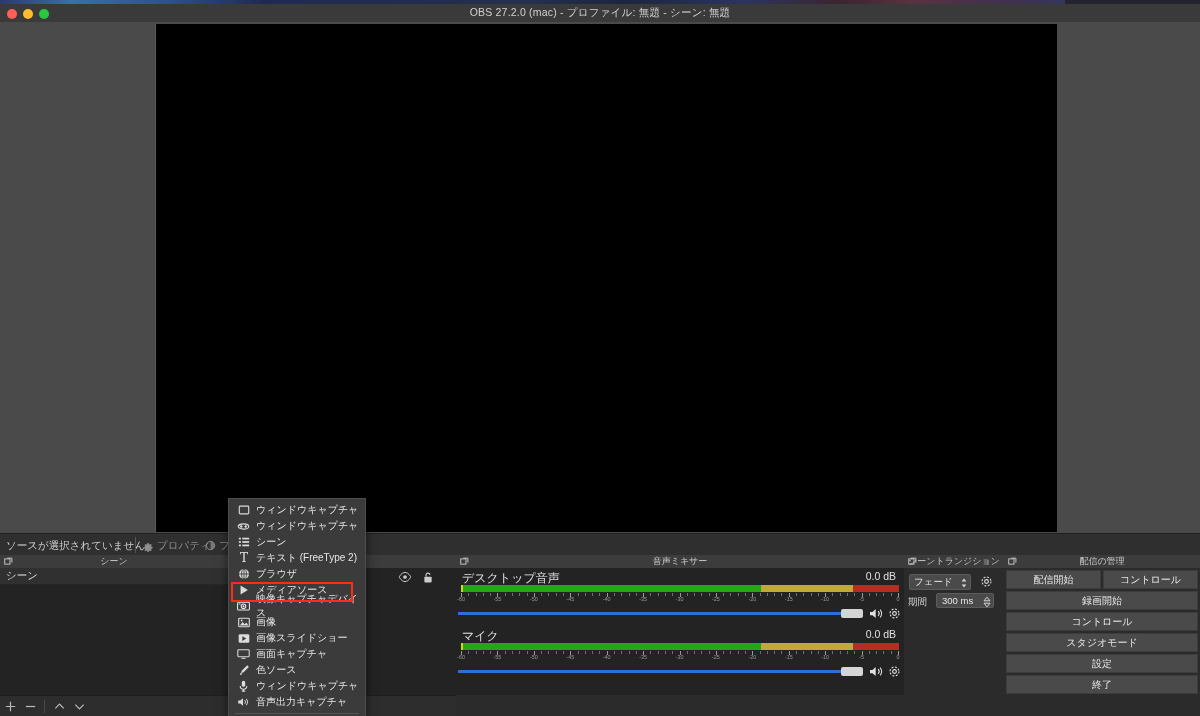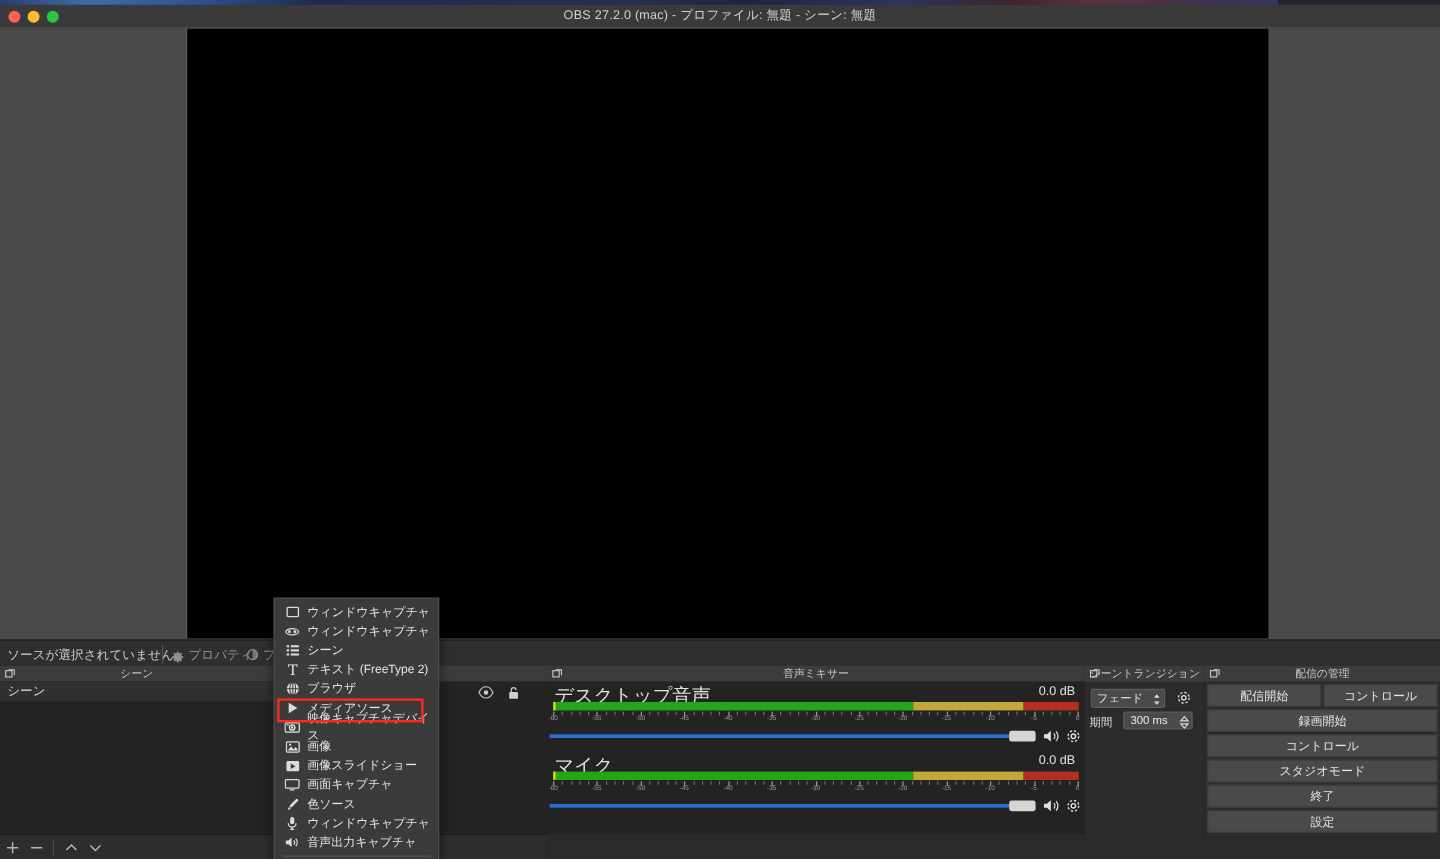--- a/index.html
+++ b/index.html
@@ -71,21 +71,21 @@
   .foot-btn { width: 20px; height: 21px; display: flex; align-items: center;
     justify-content: center; color: #b9b9b9; font-size: 14px; }
   .foot-sep { width: 1px; height: 13px; background: #484848; margin: 0 4px; }
 
   
   .src-eye { position: absolute; right: 44px; top: 16px; width: 14px; height: 14px; }
   .src-lock { position: absolute; right: 22px; top: 16px; width: 12px; height: 14px; }
 
   
   .mx-track { position: absolute; left: 0; width: 448px; }
-  .mx-name { position: absolute; left: 6px; font-size: 16px; color: #e0e0e0; }
+  .mx-name { position: absolute; left: 6px; font-size: 12px; color: #e0e0e0; }
   .mx-db { position: absolute; right: 8px; font-size: 10.5px; color: #e0e0e0; }
   .meter { position: absolute; left: 5px; width: 438px; height: 7px; }
   .meter .seg-g { position: absolute; left: 0; top: 0; height: 7px; width: 68.5%; background: #26a519; }
   .meter .seg-y { position: absolute; left: 68.5%; top: 0; height: 7px; width: 21%; background: #c0a93a; }
   .meter .seg-r { position: absolute; left: 89.5%; top: 0; height: 7px; width: 10.5%; background: #b52e22; }
   .meter .peak { position: absolute; left: 0; top: 0; width: 2px; height: 7px; background: #d8d800; }
   .ticks { position: absolute; left: 5px; width: 438px; height: 9px; }
   .tick { position: absolute; top: 0; width: 1px; height: 3px; background: #6e6e6e; }
   .tick.major { height: 4px; background: #9a9a9a; }
   .ticklbl { position: absolute; top: 3px; font-size: 5.4px; color: #9a9a9a;
@@ -556,22 +556,22 @@
         <span>配信の管理</span>
       </div>
       <div class="ctrl-grid">
         <div class="ctrl-row2">
           <div class="ctrl-btn">配信開始</div>
           <div class="ctrl-btn">コントロール</div>
         </div>
         <div class="ctrl-btn">録画開始</div>
         <div class="ctrl-btn">コントロール</div>
         <div class="ctrl-btn">スタジオモード</div>
+        <div class="ctrl-btn">設定</div>
         <div class="ctrl-btn">終了</div>
-        <div class="ctrl-btn">設定</div>
       </div>
     </div>
   </div>
 
   <div class="ctxmenu" id="ctxmenu">
       <div class="ctxitem">
         <span class="ctxicon">
           <svg viewBox="0 0 14 14" width="12" height="12">
             <rect x="1.5" y="2.5" width="11" height="9" rx="1" fill="none" stroke="#dcdcdc" stroke-width="1.3"></rect>
           </svg>

